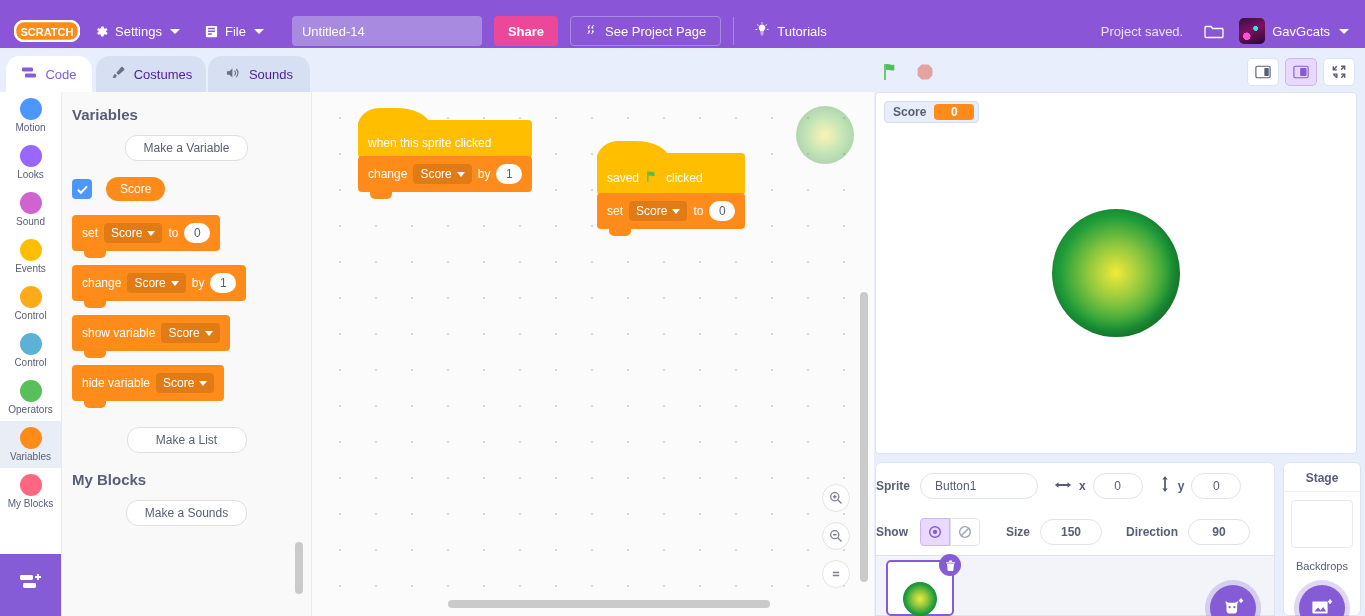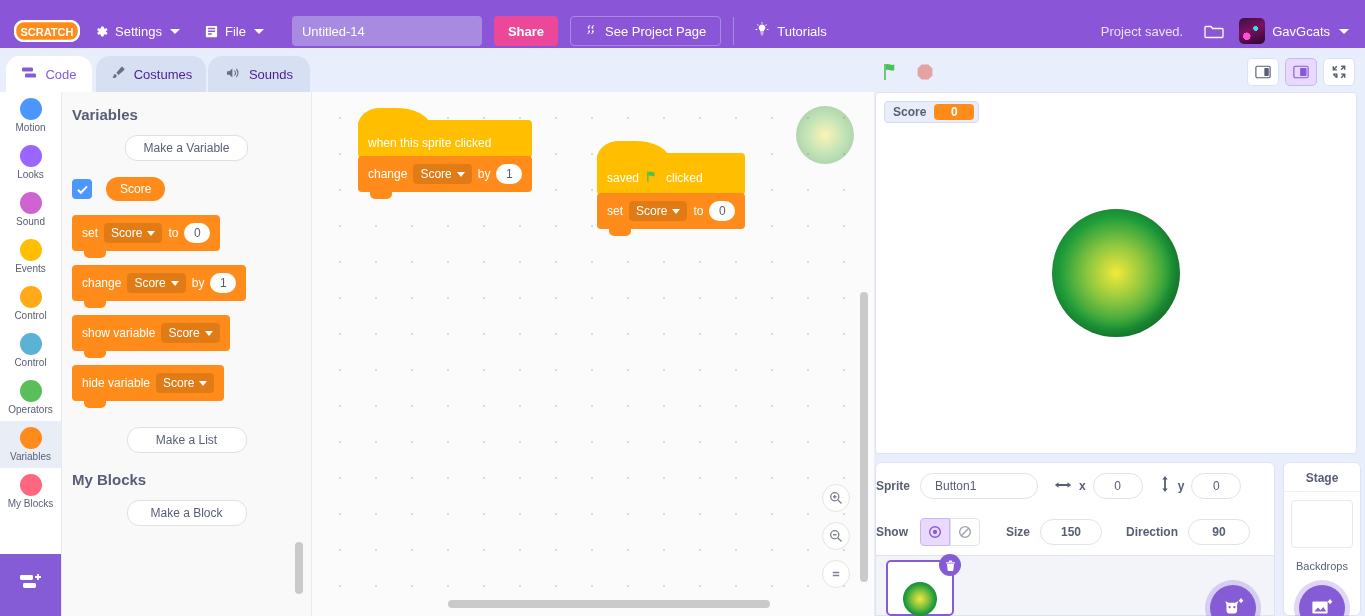--- a/index.html
+++ b/index.html
@@ -553,21 +553,21 @@
       <span>hide variable</span>
       <span class="dd">
         <span>Score</span>
         <span class="tri"></span>
       </span>
     </div>
   </div>
 
   <button class="pal-button">Make a List</button>
   <div class="pal-heading" style="margin-top:18px;">My Blocks</div>
-  <button class="pal-button">Make a Block</button>
+  <button class="pal-button">Make a Sounds</button>
 
   <div id="palette-scrollbar"></div>
 </div>
 
 <div id="workspace">
 
   <div class="script" id="script-1">
     <div class="blk hat">
       <span>when this sprite clicked</span>
     </div>

